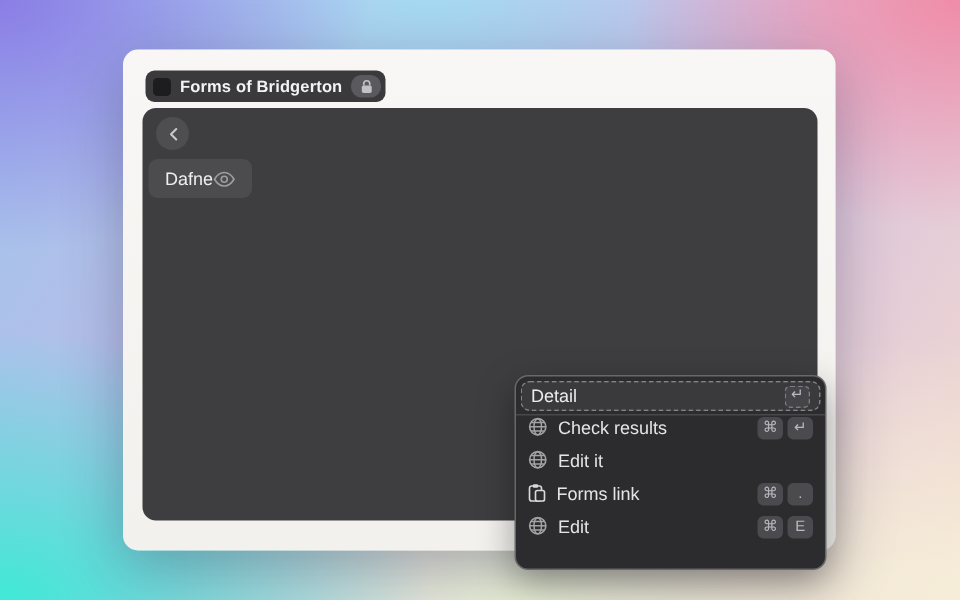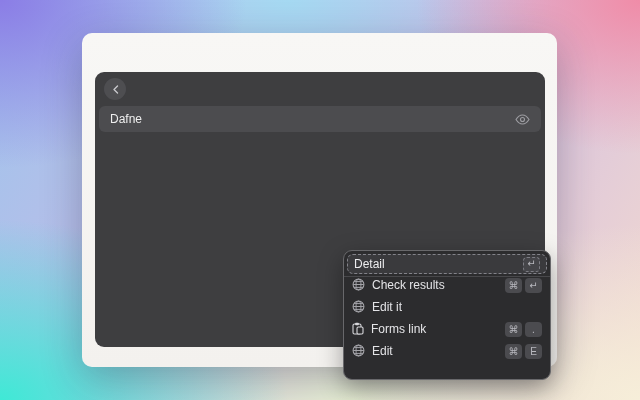--- a/index.html
+++ b/index.html
@@ -32,21 +32,21 @@
   .lock-btn { width:20px; height:15px; background:#5a5a5e; border-radius:7px;
     display:flex; align-items:center; justify-content:center; flex:none; }
 
   
   .panel { position:absolute; left:13px; top:39px; width:450px; height:275px;
     background:#3e3e40; border-radius:9px; }
   .back-btn { position:absolute; left:9px; top:6px; width:22px; height:22px;
     border-radius:50%; background:#4e4e51; color:#c9c9cc; font-size:12px;
     display:flex; align-items:center; justify-content:center; line-height:1; }
   .rows { position:absolute; left:4px; right:4px; top:34px; display:flex;
-    flex-direction:column; gap:4px; }
+    flex-direction:row; gap:4px; }
   .row { height:26px; display:flex; align-items:center; padding:0 11px;
     border-radius:6px; color:#eeeeee; font-size:12px; }
   .row.selected { background:#4c4c4f; }
   .row .eye { margin-left:auto; display:flex; }
 
   
   .palette { position:absolute; left:248px; top:178px; width:208px; height:130px;
     background:#2c2c2e; border:1px solid #68686b; border-radius:9px;
     overflow:hidden; box-shadow:0 8px 24px rgba(0,0,0,.35); }
   .p-inner { position:absolute; inset:0; padding:3px; }
@@ -75,20 +75,30 @@
 
   svg { display:block; }
 </style>
 </head>
 <body>
 
 <div class="bg"></div>
 
 <div class="window">
 
+  <div class="title-pill">
+    <span class="app-square"></span>
+    <span class="label">Forms of Bridgerton</span>
+    <span class="lock-btn">
+      <svg width="9" height="10" viewBox="0 0 9 10">
+          <path d="M2.5 4V2.8a2 2 0 0 1 4 0V4" fill="none" stroke="#c2c2c6" stroke-width="1.1"></path>
+          <rect x="1.2" y="4" width="6.6" height="5" rx="1.2" fill="#c2c2c6"></rect>
+        </svg>
+    </span>
+  </div>
 
   <div class="panel">
     <div class="back-btn">
       <svg width="7" height="9" viewBox="0 0 7 9">
           <path d="M5.5 1 2 4.5 5.5 8" fill="none" stroke="#c9c9cc" stroke-width="1.4" stroke-linecap="round" stroke-linejoin="round"></path>
         </svg>
     </div>
 
     <div class="rows">
       <div class="row selected">

